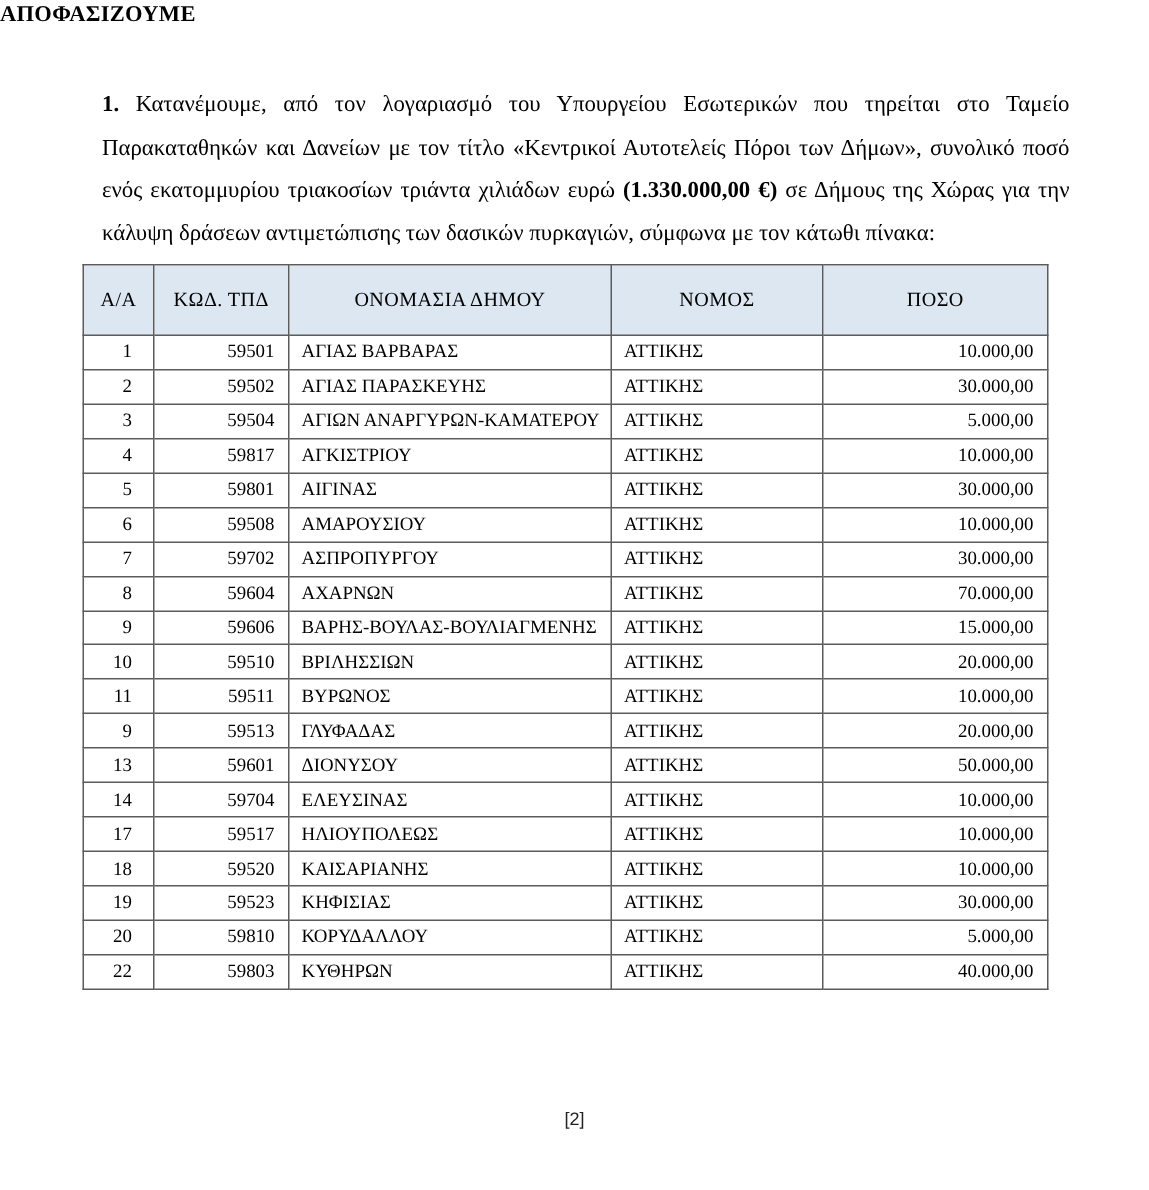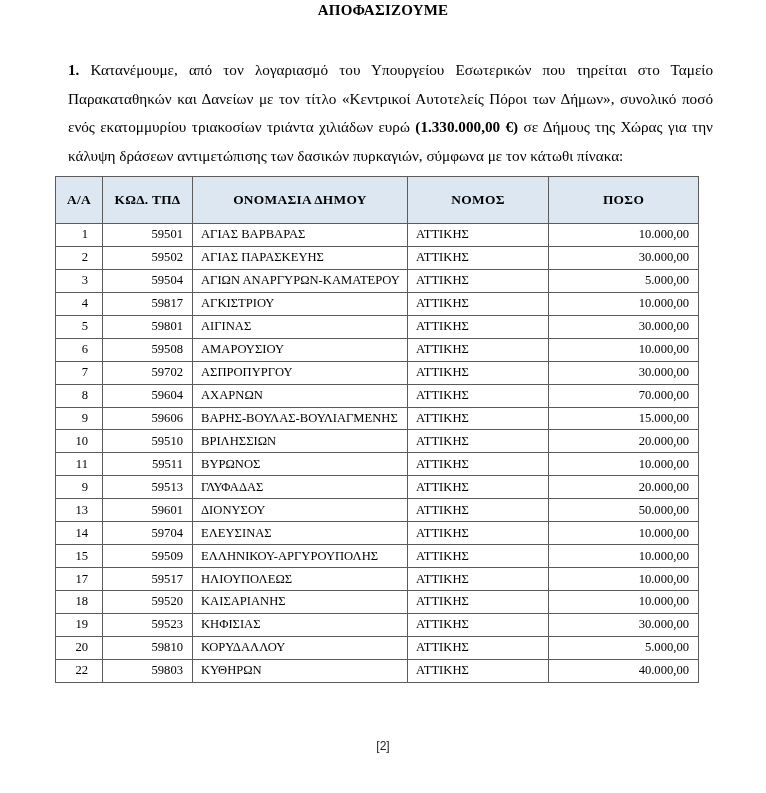--- a/index.html
+++ b/index.html
@@ -24,21 +24,21 @@
     width: 766px;
     height: 793px;
     box-sizing: border-box;
   }
 
   .doc-title {
     position: absolute;
     left: 0;
     top: 2px;
     width: 766px;
-    text-align: center;
+    text-align: left;
     font-size: 15px;
     font-weight: bold;
     letter-spacing: 0.2px;
   }
 
   .body-text {
     position: absolute;
     left: 68px;
     top: 41px;
     width: 645px;
@@ -69,21 +69,21 @@
     border: 1px solid #5b5b5b;
     padding: 0 7px;
     box-sizing: border-box;
     white-space: nowrap;
     overflow: hidden;
   }
   .grant-table thead th {
     background: #dce7f1;
     height: 47px;
     font-size: 13.4px;
-    font-weight: bold;
+    font-weight: normal;
     text-align: center;
     vertical-align: middle;
     letter-spacing: 0.3px;
   }
   .grant-table tbody td {
     height: 22.95px;
     vertical-align: middle;
     background: #ffffff;
   }
 
@@ -232,27 +232,20 @@
           <td class="c-poso">50.000,00</td>
         </tr>
         <tr>
           <td class="c-aa">14</td>
           <td class="c-kod">59704</td>
           <td class="c-name">ΕΛΕΥΣΙΝΑΣ</td>
           <td class="c-nomos">ΑΤΤΙΚΗΣ</td>
           <td class="c-poso">10.000,00</td>
         </tr>
         <tr>
-          <td class="c-aa">15</td>
-          <td class="c-kod">59509</td>
-          <td class="c-name">ΕΛΛΗΝΙΚΟΥ-ΑΡΓΥΡΟΥΠΟΛΗΣ</td>
-          <td class="c-nomos">ΑΤΤΙΚΗΣ</td>
-          <td class="c-poso">10.000,00</td>
-        </tr>
-        <tr>
           <td class="c-aa">17</td>
           <td class="c-kod">59517</td>
           <td class="c-name">ΗΛΙΟΥΠΟΛΕΩΣ</td>
           <td class="c-nomos">ΑΤΤΙΚΗΣ</td>
           <td class="c-poso">10.000,00</td>
         </tr>
         <tr>
           <td class="c-aa">18</td>
           <td class="c-kod">59520</td>
           <td class="c-name">ΚΑΙΣΑΡΙΑΝΗΣ</td>

